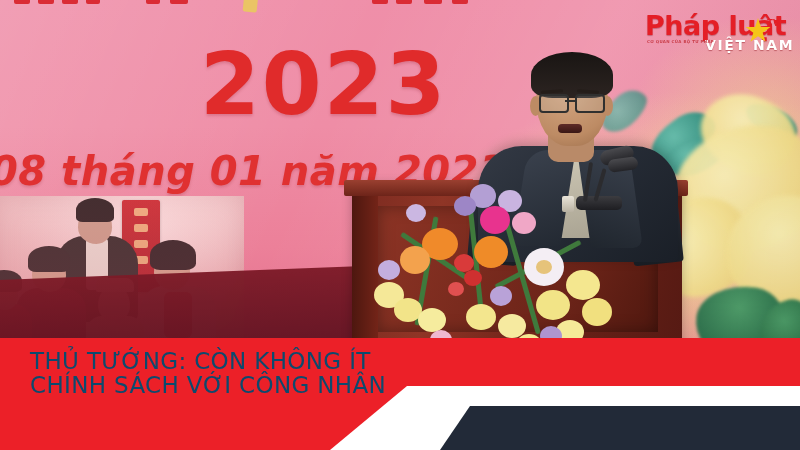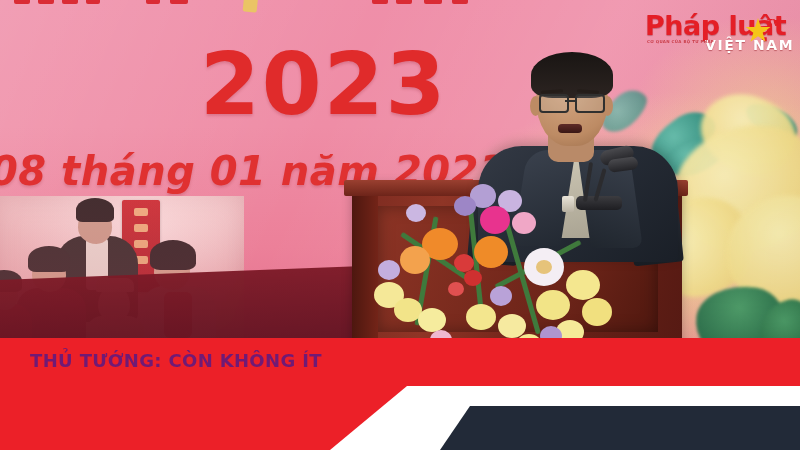--- a/index.html
+++ b/index.html
@@ -140,22 +140,22 @@
     background:linear-gradient(190deg,#2d333d,#191e25);border-radius:8px 22px 4px 4px;transform:rotate(-6deg);}
 
   
   .fl{position:absolute;border-radius:50%;filter:blur(.5px);}
   .stem{position:absolute;border-radius:2px;background:#3f7a3c;filter:blur(.6px);}
   .bouquet{position:absolute;left:370px;top:186px;width:250px;height:164px;}
 
   
   .redband{position:absolute;left:0;top:338px;width:800px;height:112px;background:#ec2028;
     clip-path:polygon(0 0,800 0,800 48px,410px 48px,333px 112px,0 112px);}
-  .headline{position:absolute;left:30px;top:349px;width:330px;color:#701a75;
-    font-size:18px;font-weight:700;line-height:24px;letter-spacing:.35px;
+  .headline{position:absolute;left:30px;top:349px;width:330px;color:#0c4a6e;
+    font-size:23px;font-weight:400;line-height:24px;letter-spacing:.35px;
     font-family:"DejaVu Sans",sans-serif;text-transform:uppercase;}
   .headline div{white-space:nowrap;}
 
   
   .whiteband{position:absolute;left:330px;top:386px;width:470px;height:64px;background:#fff;
     clip-path:polygon(77px 0,470px 0,470px 64px,0 64px);}
   .navyband{position:absolute;left:440px;top:406px;width:360px;height:44px;background:#222a38;
     clip-path:polygon(30px 0,360px 0,360px 44px,0 44px);}
 
   
@@ -314,17 +314,18 @@
     <div class="logo-star"></div>
     <div class="logo-tv">TV</div>
     <div class="logo-vn">VIỆT NAM</div>
     <div class="logo-tag">CƠ QUAN CỦA BỘ TƯ PHÁP</div>
   </div>
 
   <div class="redband"></div>
 
   <div class="headline">
     <div>THỦ TƯỚNG: CÒN KHÔNG ÍT</div>
+    <div>CHÍNH SÁCH VỚI CÔNG NHÂN</div>
   </div>
 
   <div class="whiteband"></div>
   <div class="navyband"></div>
 </div>
 
 </body></html>

